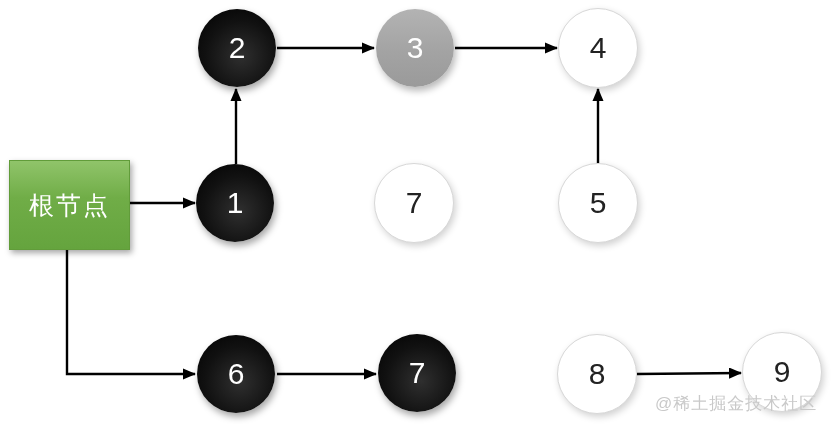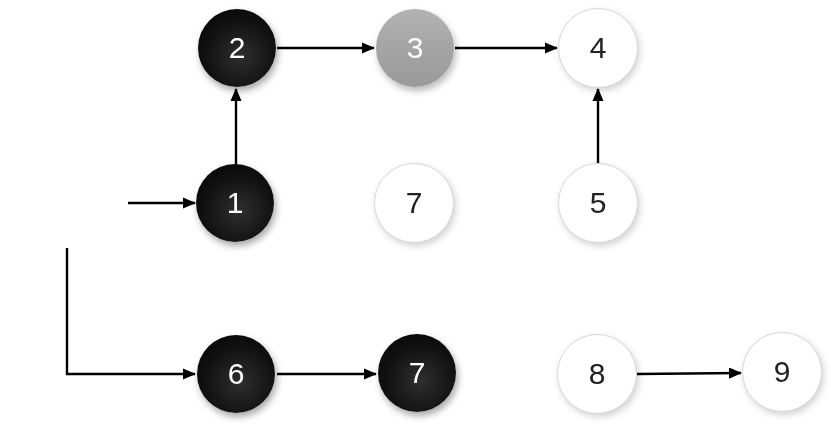--- a/index.html
+++ b/index.html
@@ -92,28 +92,32 @@
         <polyline points="236,164 236,89" fill="none" stroke="#000000" stroke-width="2.4" marker-end="url(#arrowhead)"></polyline>
         <polyline points="277,48 374,48" fill="none" stroke="#000000" stroke-width="2.4" marker-end="url(#arrowhead)"></polyline>
         <polyline points="455,48 557,48" fill="none" stroke="#000000" stroke-width="2.4" marker-end="url(#arrowhead)"></polyline>
         <polyline points="598,164 598,89" fill="none" stroke="#000000" stroke-width="2.4" marker-end="url(#arrowhead)"></polyline>
         <polyline points="67,248 67,374 195,374" fill="none" stroke="#000000" stroke-width="2.4" marker-end="url(#arrowhead)"></polyline>
         <polyline points="277,374 376,374" fill="none" stroke="#000000" stroke-width="2.4" marker-end="url(#arrowhead)"></polyline>
         <polyline points="637,374 741,373" fill="none" stroke="#000000" stroke-width="2.4" marker-end="url(#arrowhead)"></polyline>
       </g>
   </svg>
 
+  <div class="root-box" id="root-box" style="left: 9px; top: 160px; width: 119px; height: 88px;">
+    <span>根节点</span>
+  </div>
 
   <div id="node-layer">
       <div class="node black" style="left: 237px; top: 48px; width: 78px; height: 78px;">2</div>
       <div class="node gray" style="left: 415px; top: 48px; width: 78px; height: 78px;">3</div>
       <div class="node white" style="left: 598px; top: 48px; width: 78px; height: 78px;">4</div>
       <div class="node black" style="left: 235px; top: 203px; width: 78px; height: 78px;">1</div>
       <div class="node white" style="left: 414px; top: 203px; width: 78px; height: 78px;">7</div>
       <div class="node white" style="left: 598px; top: 203px; width: 78px; height: 78px;">5</div>
       <div class="node black" style="left: 236px; top: 374px; width: 78px; height: 78px;">6</div>
       <div class="node black" style="left: 417px; top: 373px; width: 78px; height: 78px;">7</div>
       <div class="node white" style="left: 597px; top: 374px; width: 78px; height: 78px;">8</div>
       <div class="node white" style="left: 782px; top: 372px; width: 78px; height: 78px;">9</div>
     </div>
 
+  <div class="watermark" id="watermark" style="left: 655px; top: 392px; color: rgb(201, 201, 201);">@稀土掘金技术社区</div>
 
 </div>
 
 </body></html>

